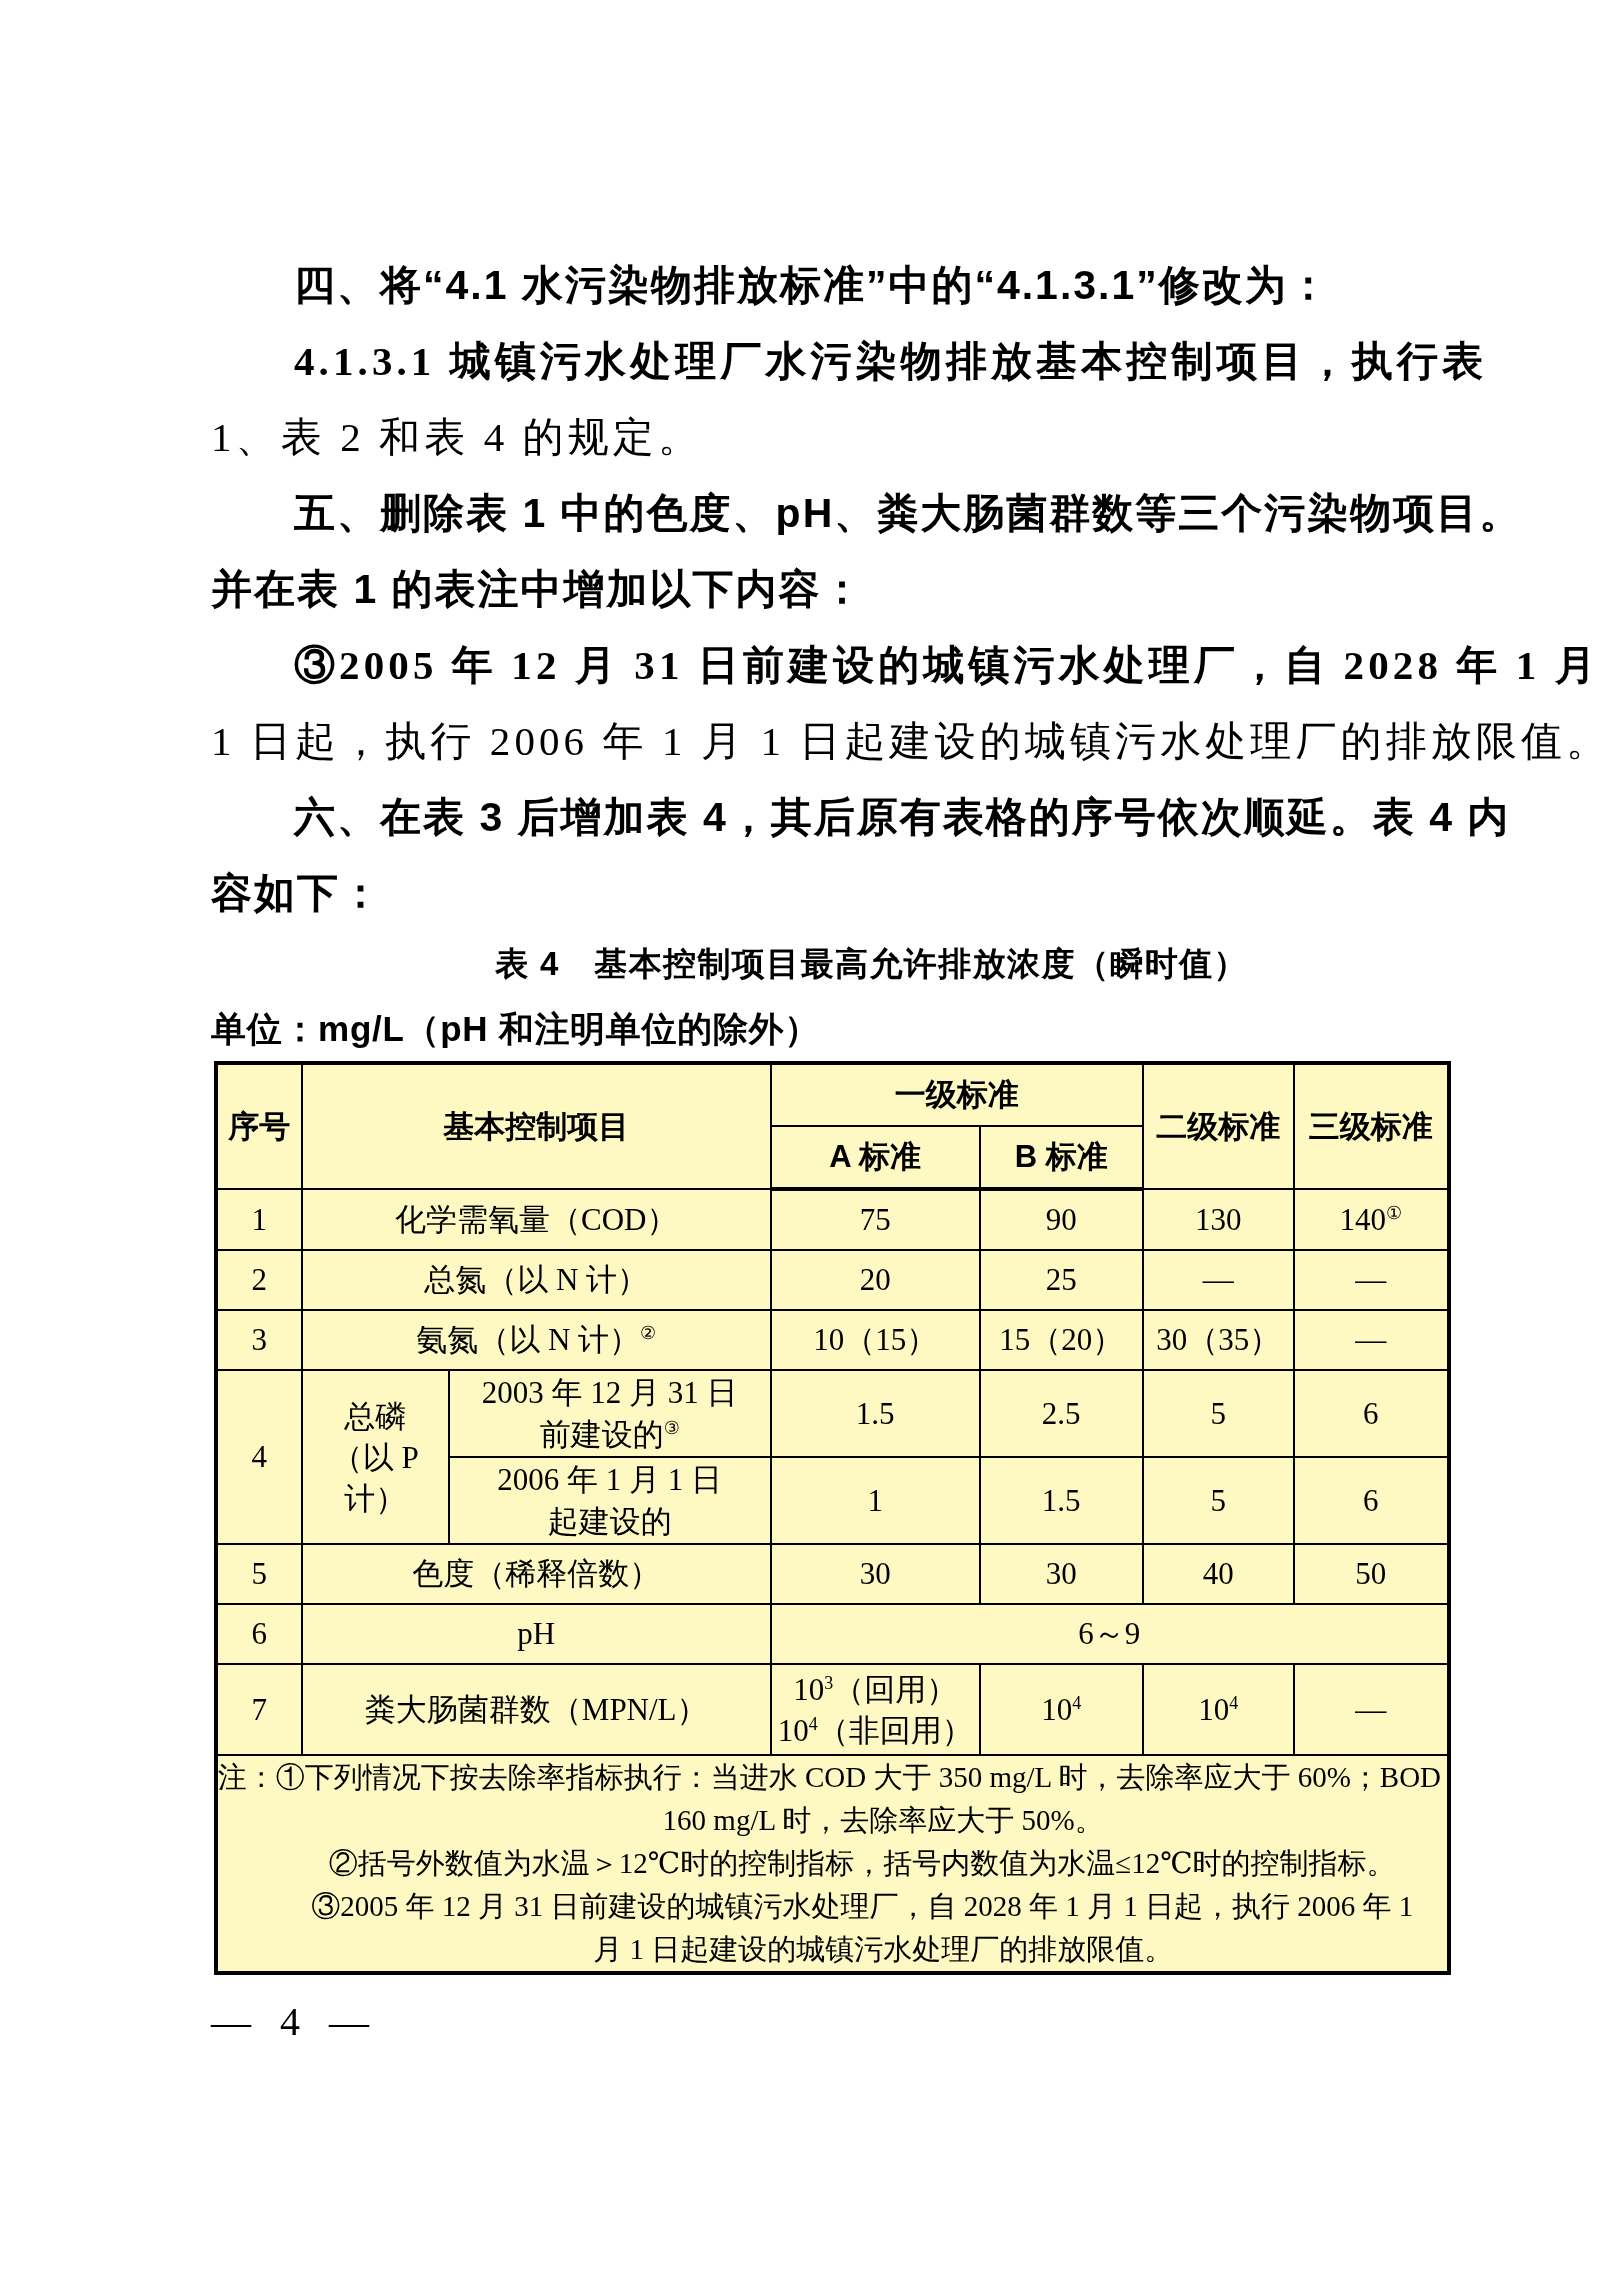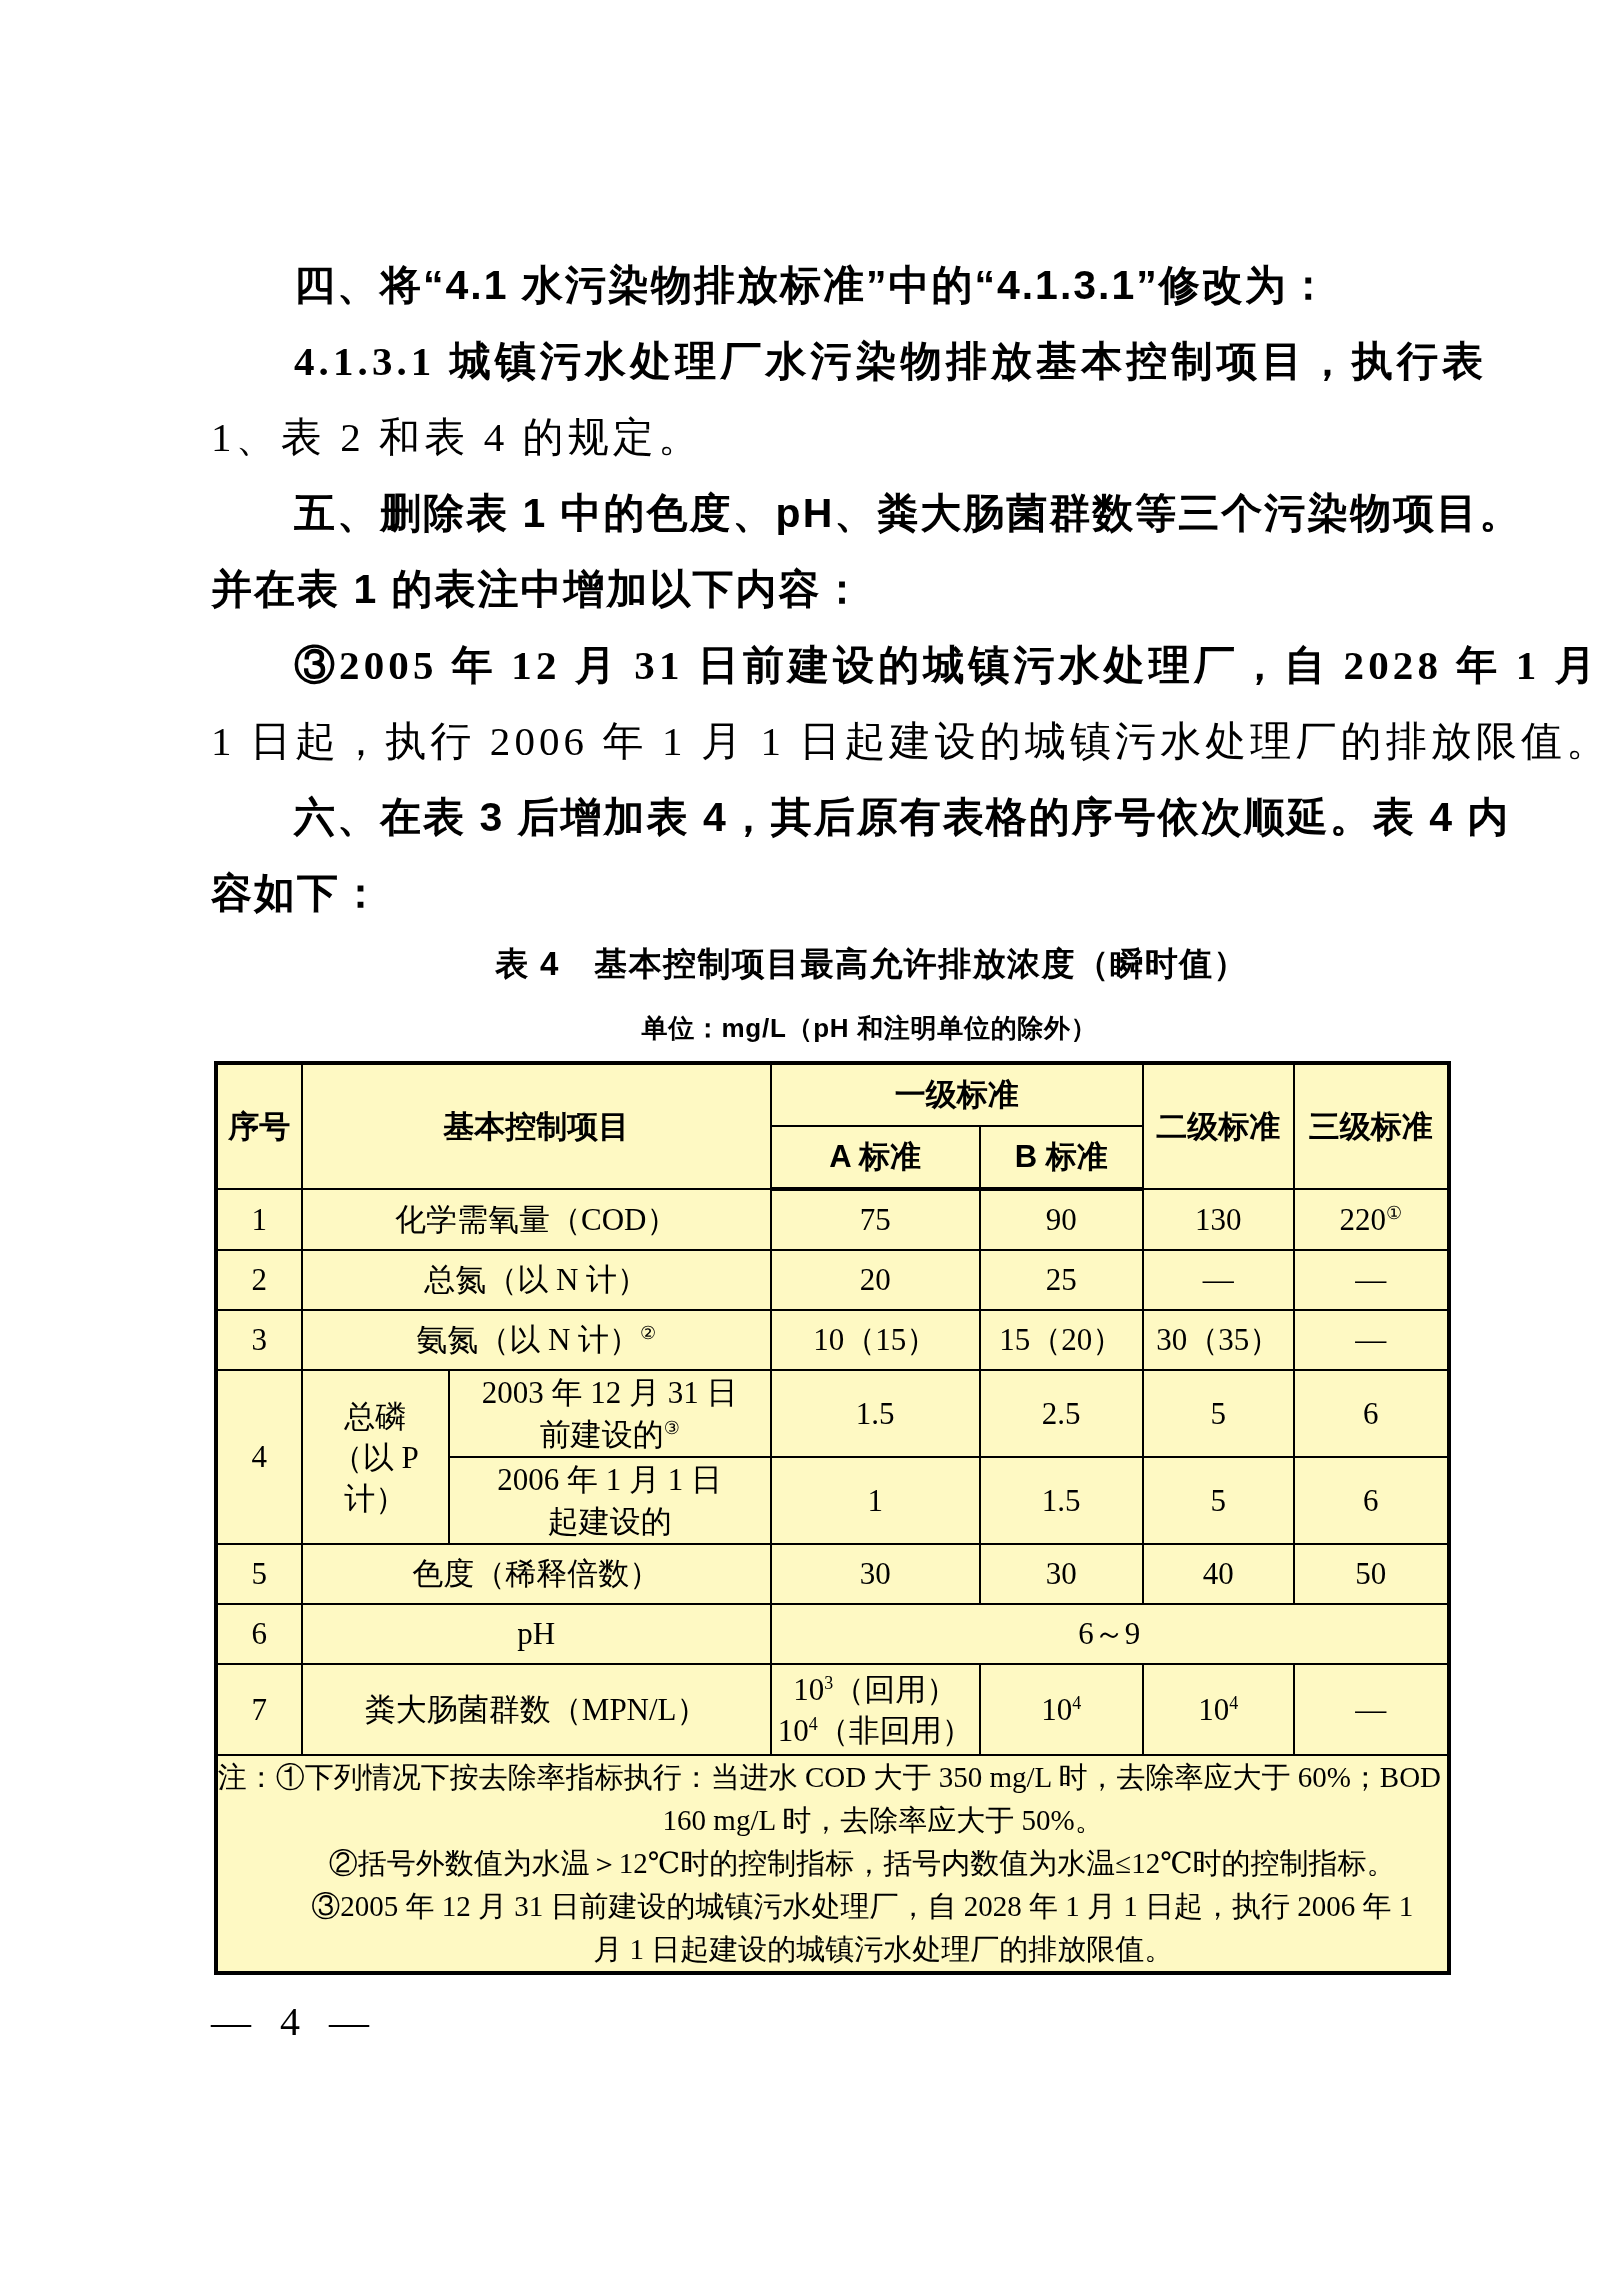--- a/index.html
+++ b/index.html
@@ -34,23 +34,23 @@
     font-family:"Liberation Sans","DejaVu Sans",sans-serif;
     font-weight:700;
     font-size:33px;
     line-height:65px;height:65px;
     text-align:center;
     letter-spacing:1.4px;
   }
   .unit-line{
     font-family:"Liberation Sans","DejaVu Sans",sans-serif;
     font-weight:700;
-    font-size:26px;
+    font-size:35px;
     line-height:65px;height:65px;
-    text-align:center;
+    text-align:left;
     padding-right:4.1px;
     letter-spacing:0.7px;
   }
   table.t4{
     border-collapse:collapse;
     table-layout:fixed;
     width:1232px;
     margin-left:2.7px;
     background:#fef9c3;
   }
@@ -144,21 +144,21 @@
           <th>A 标准</th>
           <th>B 标准</th>
         </tr>
 
         <tr class="datarow">
           <td>1</td>
           <td colspan="2">化学需氧量（COD）</td>
           <td>75</td>
           <td>90</td>
           <td>130</td>
-          <td><span>220</span><sup>①</sup></td>
+          <td><span>140</span><sup>①</sup></td>
         </tr>
 
         <tr class="datarow">
           <td>2</td>
           <td colspan="2">总氮（以 N 计）</td>
           <td>20</td>
           <td>25</td>
           <td>—</td>
           <td>—</td>
         </tr>

